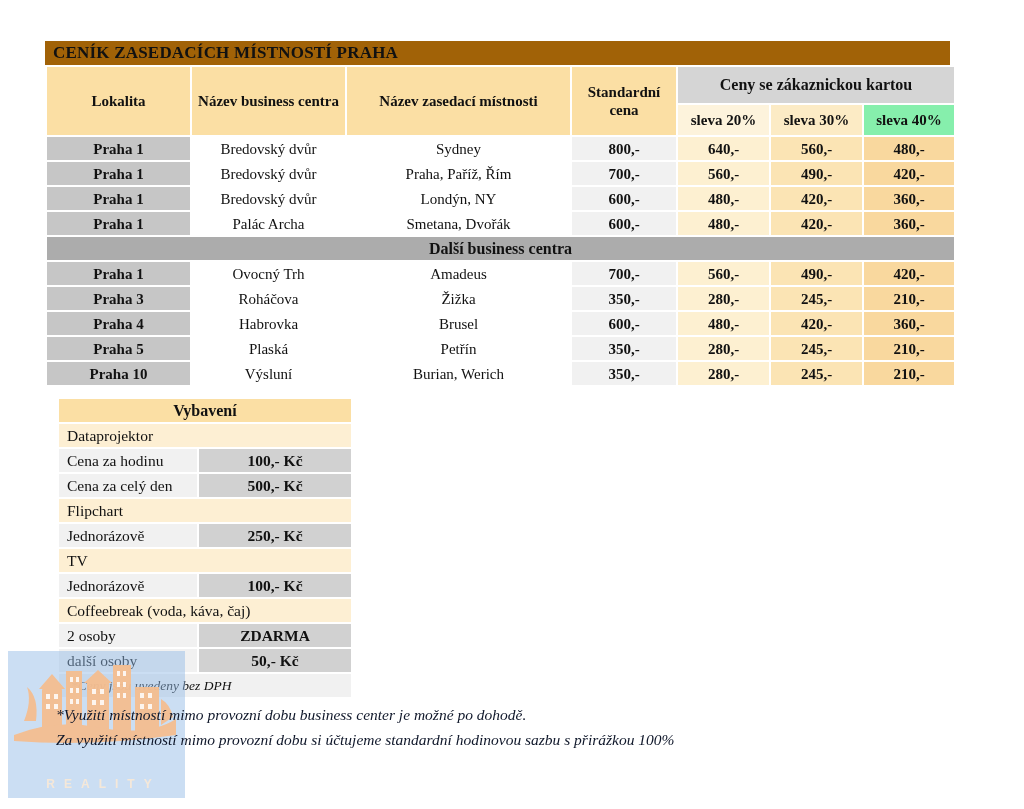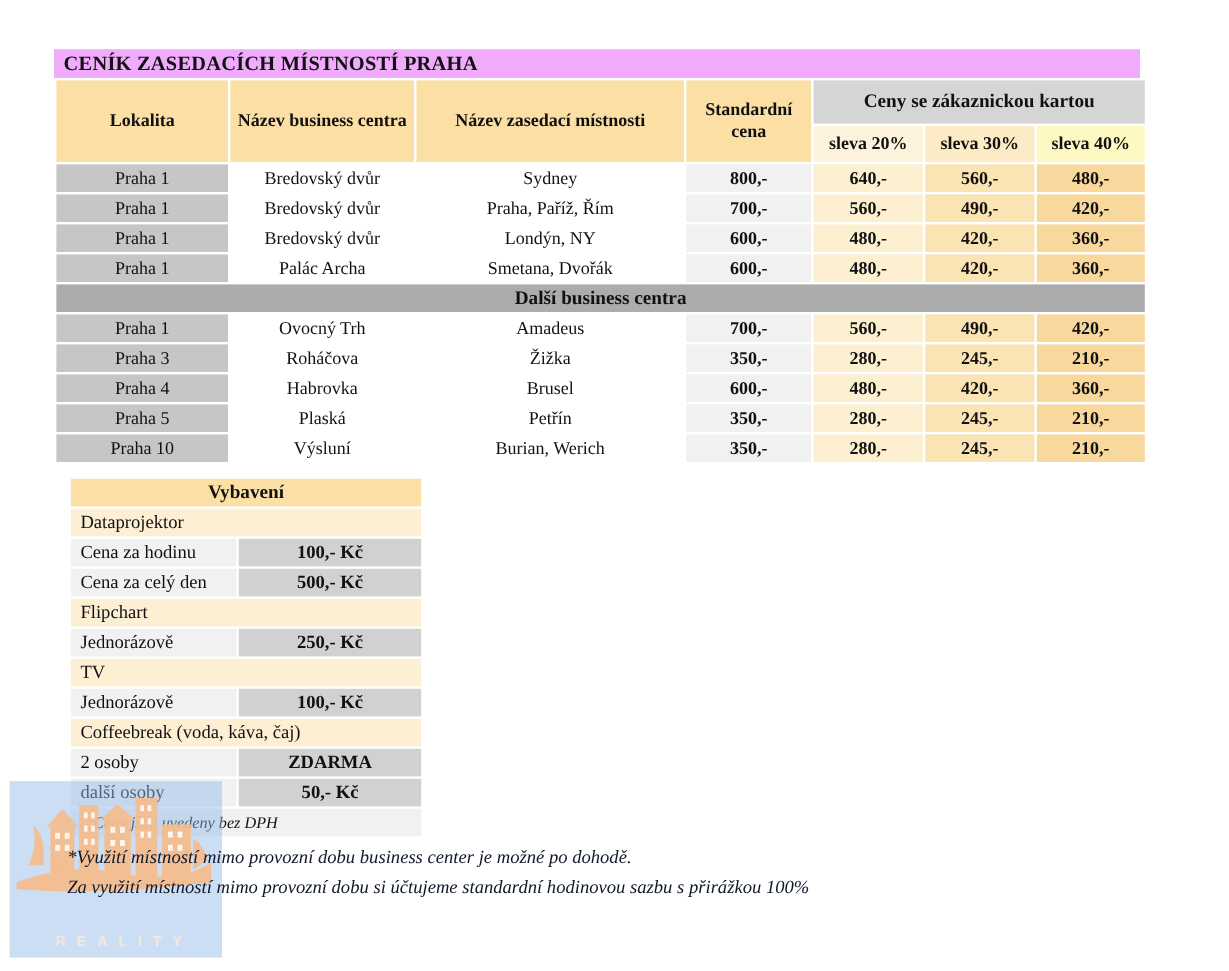--- a/index.html
+++ b/index.html
@@ -5,38 +5,38 @@
   html,body { margin:0; padding:0; }
   body {
     width:1024px; height:809px; position:relative; overflow:hidden;
     background:#ffffff;
     font-family:"Liberation Serif","DejaVu Serif",serif;
     color:#111;
   }
   
   .title-bar {
     position:absolute; left:45px; top:41px; width:897px; height:24px;
-    background:#f0abfc; font-weight:bold; font-size:17px; line-height:24px;
+    background:#a16207; font-weight:bold; font-size:17px; line-height:24px;
     padding-left:8px; letter-spacing:.2px;
   }
   
   table.main {
     position:absolute; left:45px; top:65px; width:905px;
     border-collapse:separate; border-spacing:2px; table-layout:fixed;
   }
   table.main td {
     text-align:center; font-size:15px; height:21px; line-height:20px;
     overflow:hidden; white-space:nowrap;
   }
   .h-peach { background:#FBDFA4; font-weight:bold; line-height:18px !important; white-space:normal !important; }
   .h-gray  { background:#D5D5D5; font-weight:bold; font-size:16px !important; }
   .h-s20   { background:#FDF3DC; font-weight:bold; }
   .h-s30   { background:#FCEBC5; font-weight:bold;margin-top:32px; }
-  .h-s40   { background:#fef9c3; font-weight:bold;margin-left:16px; }
-  .lok     { background:#C6C6C6; font-weight:normal; }
+  .h-s40   { background:#86efac; font-weight:bold;margin-left:16px; }
+  .lok     { background:#C6C6C6; font-weight:bold; }
   .plain   { background:#ffffff;margin-top:27px; }
   .std     { background:#F1F1F1; font-weight:bold; }
   .s20     { background:#FDF0D1; font-weight:bold; }
   .s30     { background:#FBE4B4; font-weight:bold; }
   .s40     { background:#F9D89E; font-weight:bold; }
   .band    { background:#ACACAC; font-weight:bold; font-size:16px !important; }
   
   table.equip {
     position:absolute; left:57px; top:397px; width:296px;
     border-collapse:separate; border-spacing:2px; table-layout:fixed; z-index:0;

